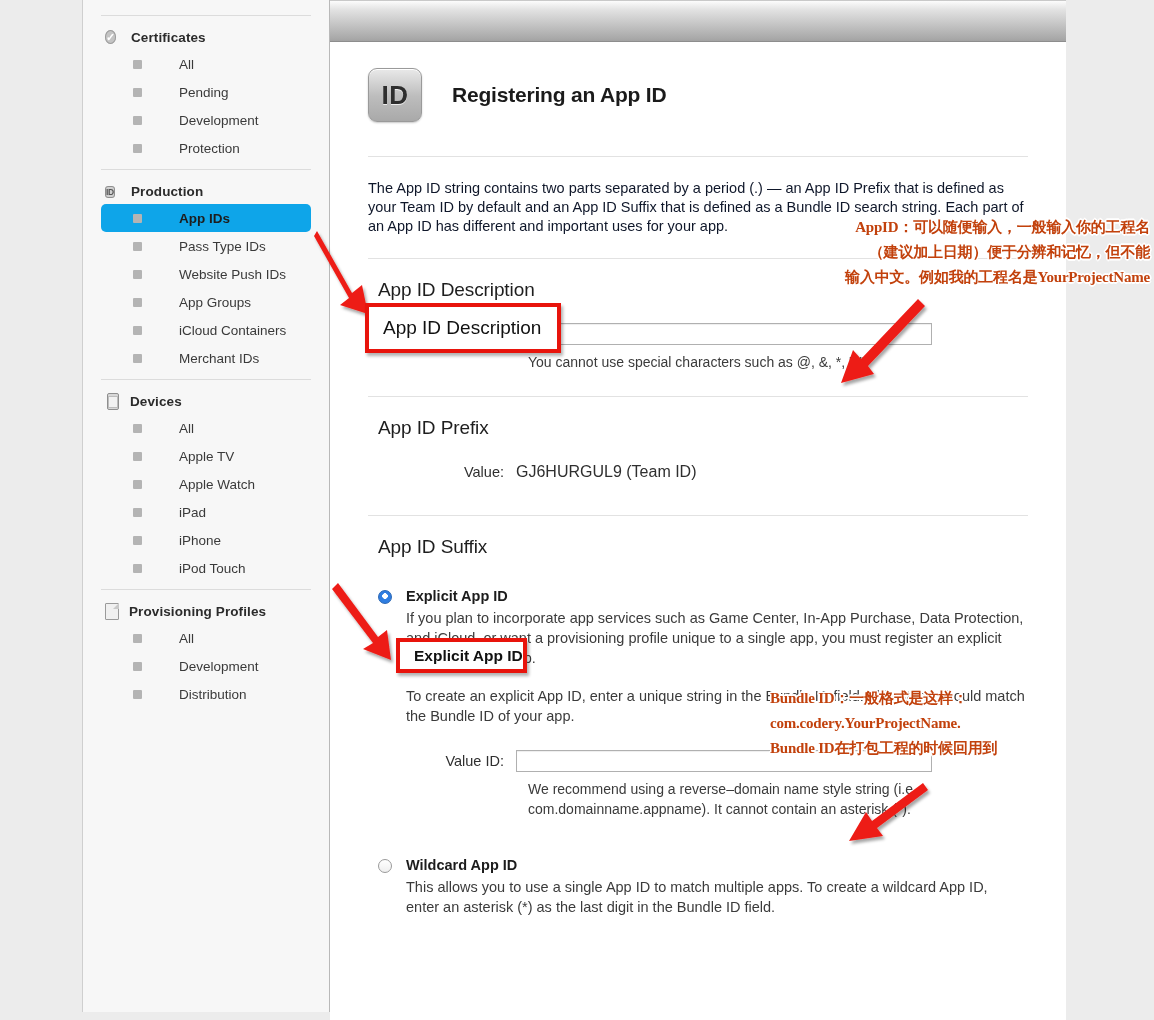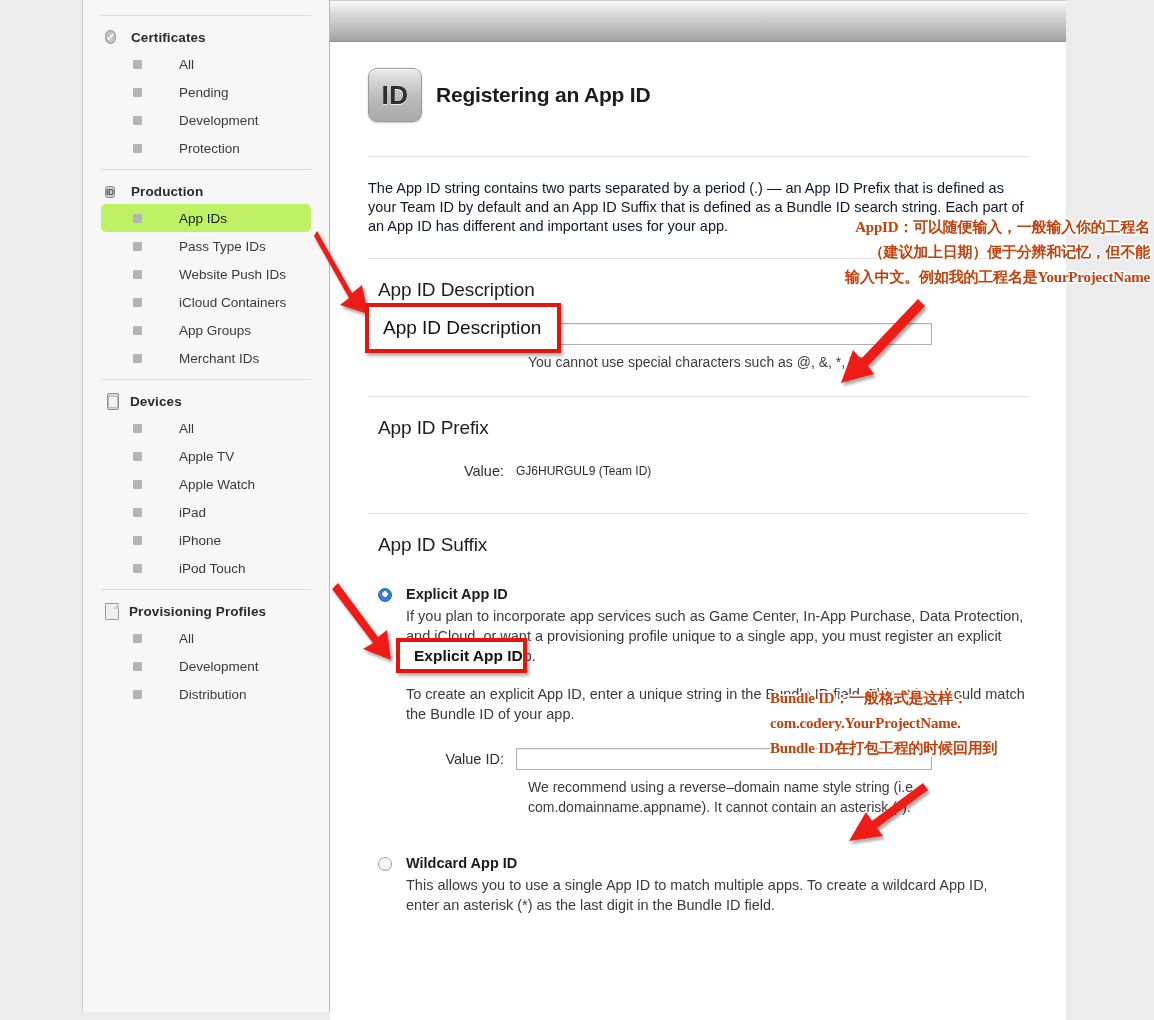--- a/index.html
+++ b/index.html
@@ -35,21 +35,21 @@
   .side-item {
     display: flex; align-items: center;
     height: 28px; margin: 0 18px; padding-left: 32px;
     font-size: 13.5px; color: #3a3a3a; border-radius: 5px; gap: 28px;
   }
   .side-item .bullet {
     width: 9px; height: 9px; background: #b4b4b4;
     margin-right: 9px; flex: 0 0 auto; border-radius: 1px;
   }
   .side-item.selected {
-    background: #bef264; font-weight: normal; color: #1d1d1d;
+    background: #0ea5e9; font-weight: bold; color: #1d1d1d;
   }
 
   
   .ic-cert {
     width: 17px; height: 17px; border-radius: 50%;
     background: #c4c4c4; border: 1px solid #9c9c9c;
     color: #fff; font-size: 11px; line-height: 15px; text-align: center;
   }
   .ic-id {
     width: 17px; height: 15px; border-radius: 3px;
@@ -95,21 +95,21 @@
     width: 54px; height: 54px; border-radius: 9px;
     background: linear-gradient(to bottom, #e9e9e9 0%, #bdbdbd 52%, #a9a9a9 100%);
     border: 1px solid #9a9a9a;
     box-shadow: 0 1px 2px rgba(0,0,0,.22), inset 0 1px 0 #fff;
     display: flex; align-items: center; justify-content: center;
     font-size: 26px; font-weight: bold; color: #2e2e2e;
     letter-spacing: .5px;
     text-shadow: 0 1px 0 rgba(255,255,255,.75);
   }
   .page-title {
-    margin-left: 14px; font-size: 21px; font-weight: bold; color: #1b1b1b;
+    margin-left: 30px; font-size: 21px; font-weight: bold; color: #1b1b1b;
     letter-spacing: -.2px;
   }
 
   .hr { height: 1px; background: #e2e2e2; margin: 0; }
 
   .intro {
     font-size: 14.5px; line-height: 19px; color: #0f172a;
     padding: 22px 0 8px 0;
   }
 
@@ -127,21 +127,21 @@
   }
   .field-input {
     width: 416px; height: 22px;
     border: 1px solid #b0b0b0; background: #fff;
     box-shadow: inset 0 1px 1px rgba(0,0,0,.07);
   }
   .field-hint {
     margin-left: 160px; padding-top: 7px;
     font-size: 14px; line-height: 20px; color: #3b3b3b;
   }
-  .field-value { font-size: 12px; color: #2f2f2f; }
+  .field-value { font-size: 16px; color: #2f2f2f; }
 
   
   .radio-row { display: flex; align-items: flex-start; padding-top: 14px; padding-left: 10px; }
   .radio {
     width: 14px; height: 14px; border-radius: 50%;
     border: 1px solid #9a9a9a;
     background: linear-gradient(to bottom,#ffffff,#efefef);
     flex: 0 0 auto; margin-top: 2px;
   }
   .radio.on {
@@ -224,25 +224,25 @@
     <div class="side-item">
       <span class="bullet"></span>
       <span>Pass Type IDs</span>
     </div>
     <div class="side-item">
       <span class="bullet"></span>
       <span>Website Push IDs</span>
     </div>
     <div class="side-item">
       <span class="bullet"></span>
+      <span>App Groups</span>
+    </div>
+    <div class="side-item">
+      <span class="bullet"></span>
       <span>iCloud Containers</span>
-    </div>
-    <div class="side-item">
-      <span class="bullet"></span>
-      <span>App Groups</span>
     </div>
     <div class="side-item">
       <span class="bullet"></span>
       <span>Merchant IDs</span>
     </div>
 
     <div class="side-sep"></div>
 
     <div class="grp-head">
       <span class="ic-dev"></span>

